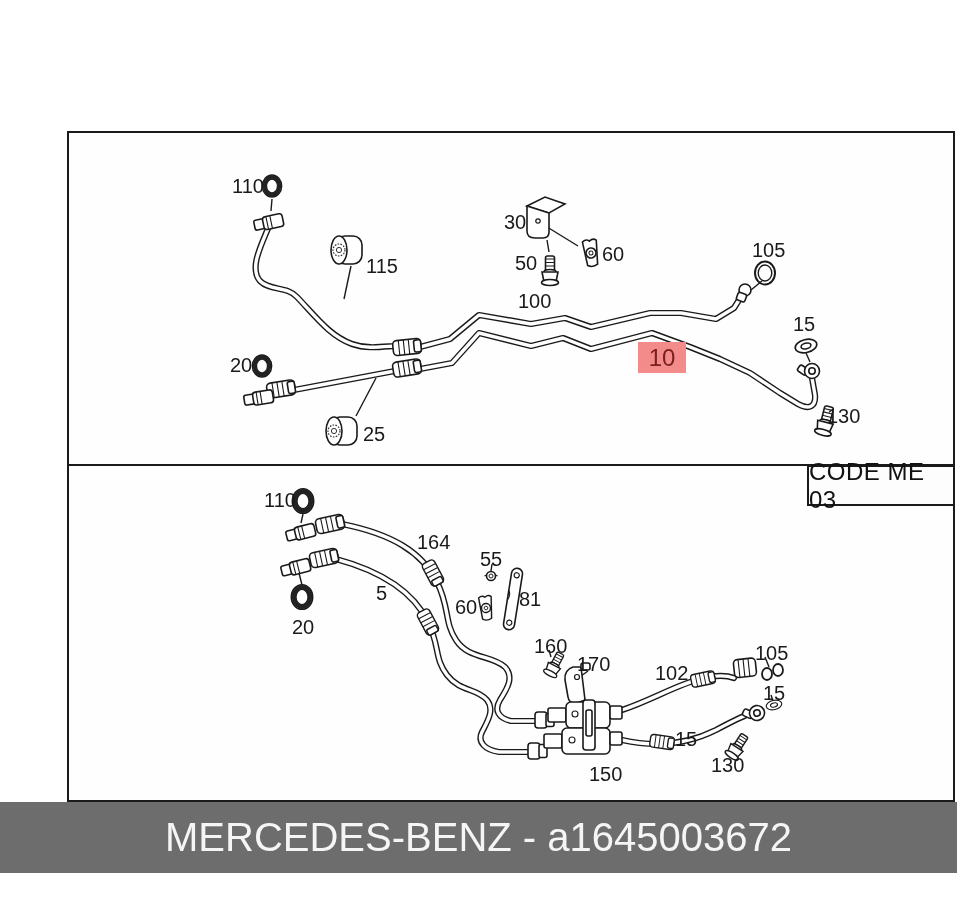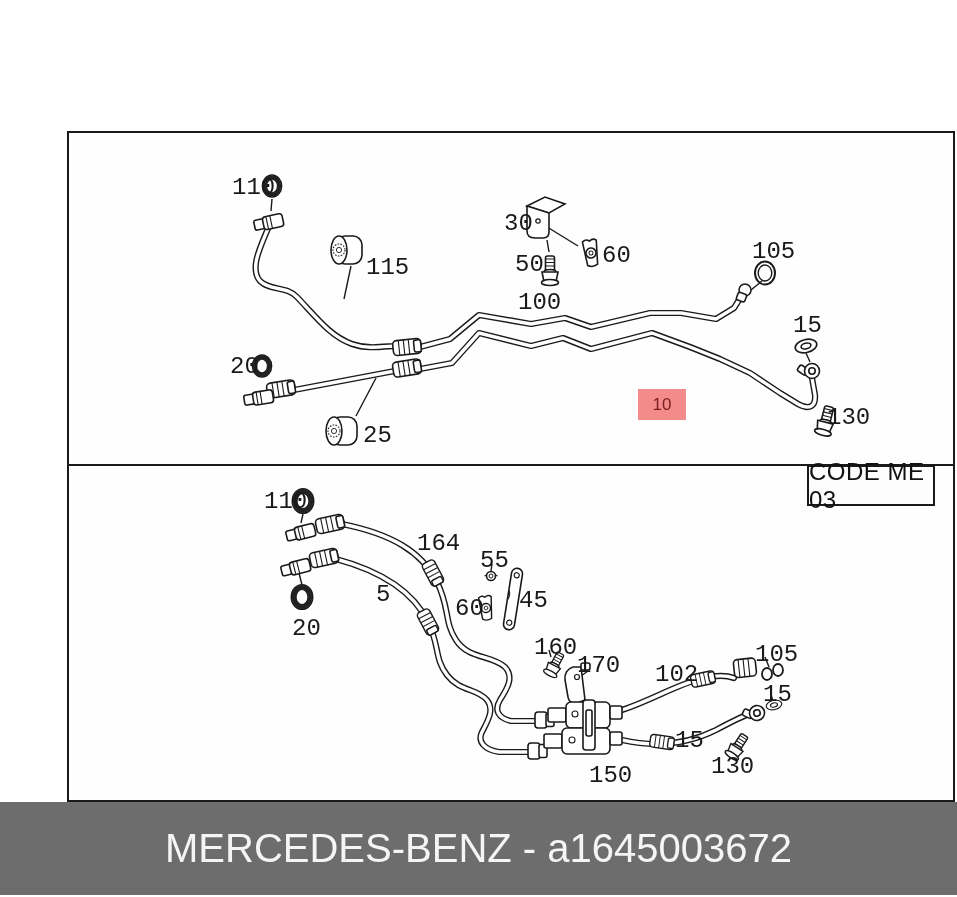--- a/index.html
+++ b/index.html
@@ -3,32 +3,32 @@
 <meta charset="utf-8">
 <style>
   html,body{margin:0;padding:0;background:#ffffff;}
   #page{position:relative;width:957px;height:897px;background:#ffffff;overflow:hidden;
         font-family:"Liberation Sans", sans-serif;}
   
   #frame{position:absolute;left:67px;top:131px;width:888px;height:671px;
          border:2px solid #1a1a1a;box-sizing:border-box;background:#fefefe;}
   #divider{position:absolute;left:67px;top:464px;width:888px;height:2px;background:#1a1a1a;}
   
-  #codebox{position:absolute;left:807px;top:465px;width:128px;height:41px;
+  #codebox{position:absolute;left:807px;top:465px;width:148px;height:41px;
            border:2px solid #1a1a1a;box-sizing:border-box;background:#fdfdfd;
            display:flex;align-items:center;justify-content:center;
            font-size:24px;color:#111;letter-spacing:0.5px;}
   
-  .plbl{position:absolute;font-size:24px;color:#1a1a1a;line-height:1;white-space:nowrap;font-family:Liberation Mono, monospace;}
+  .plbl{position:absolute;font-size:20px;color:#1a1a1a;line-height:1;white-space:nowrap;}
   
   #hl10{position:absolute;left:638px;top:342px;width:48px;height:31px;
-        background:#f48b8b;color:#7a2020;font-size:17px;
-        display:flex;align-items:center;justify-content:center;margin-top:47px;}
-  
-  #footer{position:absolute;left:0;top:802px;width:957px;height:93px;background:#6d6d6d;
+        background:#f48b8b;color:#7a2020;font-size:24px;
+        display:flex;align-items:center;justify-content:center;}
+  
+  #footer{position:absolute;left:0;top:802px;width:957px;height:71px;background:#6d6d6d;
           display:flex;align-items:center;justify-content:center;gap:46px;
           color:#f5f5f5;font-size:40px;}
   
   svg{position:absolute;left:0;top:0;pointer-events:none;}
   .po{fill:none;stroke:#1a1a1a;stroke-width:6.2;stroke-linejoin:round;stroke-linecap:round;}
   .pi{fill:none;stroke:#fefefe;stroke-width:3.4;stroke-linejoin:round;stroke-linecap:round;}
   .ln{fill:none;stroke:#1a1a1a;stroke-width:1.4;}
   .pt{fill:#fff;stroke:#1a1a1a;stroke-width:1.6;}
   .tl{stroke:#1a1a1a;stroke-width:1.1;}
 </style>
@@ -244,21 +244,21 @@
   <div class="plbl" style="left:363px;top:424px">25</div>
   <div class="plbl" style="left:827px;top:406px">130</div>
 
   <div id="hl10">10</div>
 
   <div class="plbl" style="left:264px;top:490px">110</div>
   <div class="plbl" style="left:417px;top:532px">164</div>
   <div class="plbl" style="left:480px;top:549px">55</div>
   <div class="plbl" style="left:376px;top:583px">5</div>
   <div class="plbl" style="left:455px;top:597px">60</div>
-  <div class="plbl" style="left:519px;top:589px">45</div>
+  <div class="plbl" style="left:519px;top:589px">81</div>
   <div class="plbl" style="left:292px;top:617px">20</div>
   <div class="plbl" style="left:534px;top:636px">160</div>
   <div class="plbl" style="left:577px;top:654px">170</div>
   <div class="plbl" style="left:655px;top:663px">102</div>
   <div class="plbl" style="left:755px;top:643px">105</div>
   <div class="plbl" style="left:763px;top:683px">15</div>
   <div class="plbl" style="left:675px;top:729px">15</div>
   <div class="plbl" style="left:589px;top:764px">150</div>
   <div class="plbl" style="left:711px;top:755px">130</div>
 

